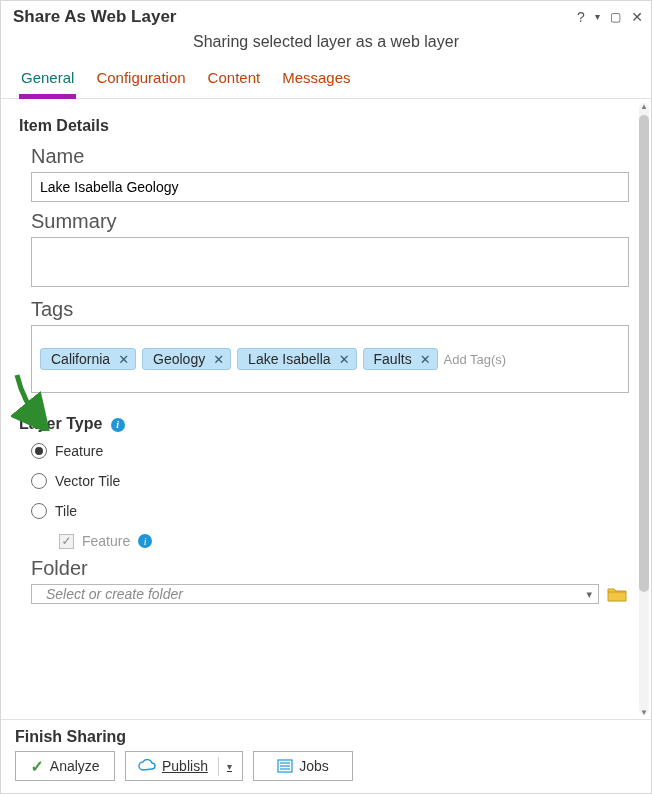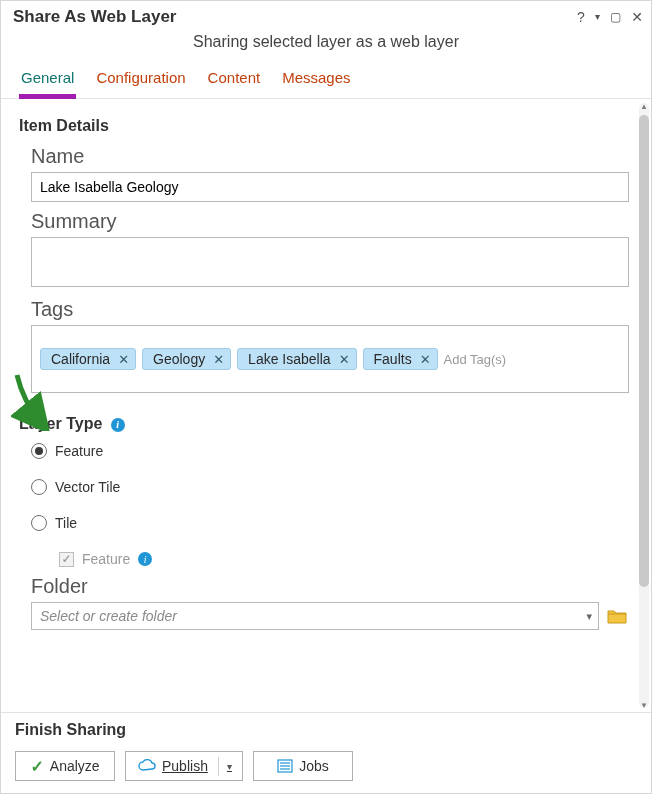--- a/index.html
+++ b/index.html
@@ -165,21 +165,21 @@
     cursor: default;
   }
   .add-tags-ph {
     color: #9a9a9a;
     font-size: 13px;
     align-self: center;
     text-align: center;
   }
 
   
-  .radio-group { margin: 6px 0 6px 12px; display: flex; flex-direction: column; gap: 20px; }
+  .radio-group { margin: 6px 0 6px 12px; display: flex; flex-direction: column; gap: 14px; }
   .radio-row { display: flex; align-items: center; gap: 8px; font-size: 14px; color: #333; }
   .radio {
     width: 16px; height: 16px; border: 1.5px solid #6f6f6f; border-radius: 50%;
     display: inline-flex; align-items: center; justify-content: center;
     background: #fff;
   }
   .radio.checked::after { content:""; width: 8px; height: 8px; background:#3a3a3a; border-radius:50%; }
   .sub-check { margin-left: 28px; display:flex; align-items:center; gap:8px; color:#9a9a9a; }
   .checkbox {
     width: 15px; height: 15px; border: 1px solid #bdbdbd; background:#f2f2f2;
@@ -187,36 +187,36 @@
     font-size: 12px; color:#8a8a8a;
   }
   .sub-check .info {
     width: 14px; height: 14px; display:inline-flex; align-items:center; justify-content:center;
     border-radius:50%; background:#2196d6; color:#fff; font-size:10px; font-family: Georgia, serif; font-style: italic;
   }
 
   
   .select-row { margin: 0 0 0 12px; display:flex; align-items:stretch; gap:6px; }
   .select {
-    flex:1; height: 28px; margin:0;
+    flex:1; height: 20px; margin:0;
     display:flex; align-items:center; justify-content:space-between;
-    padding: 0 6px 0 8px; color:#8a8a8a; font-style: italic;
+    padding: 0 6px 0 14px; color:#8a8a8a; font-style: italic;
   }
   .select .caret { color:#666; font-style: normal; font-size: 11px; }
   .folder-icon {
     width: 24px; display:flex; align-items:center; justify-content:center;
   }
 
   
   .footer {
     border-top: 1px solid #e2e2e2;
     padding: 6px 14px 12px 14px;
     background: #fff;
   }
-  .footer-title { font-size: 16px; font-weight:600; color:#333; margin: 2px 0 12px 0; }
+  .footer-title { font-size: 16px; font-weight:600; color:#333; margin: 2px 0 5px 0; }
   .footer-buttons { display:flex; gap:10px; }
   .btn {
     height: 30px;
     border: 1px solid #b0b0b0;
     background: #fff;
     display:flex; align-items:center; justify-content:center;
     gap:6px;
     font-size:14px; color:#333;
     padding: 0 12px;
     min-width: 100px;

